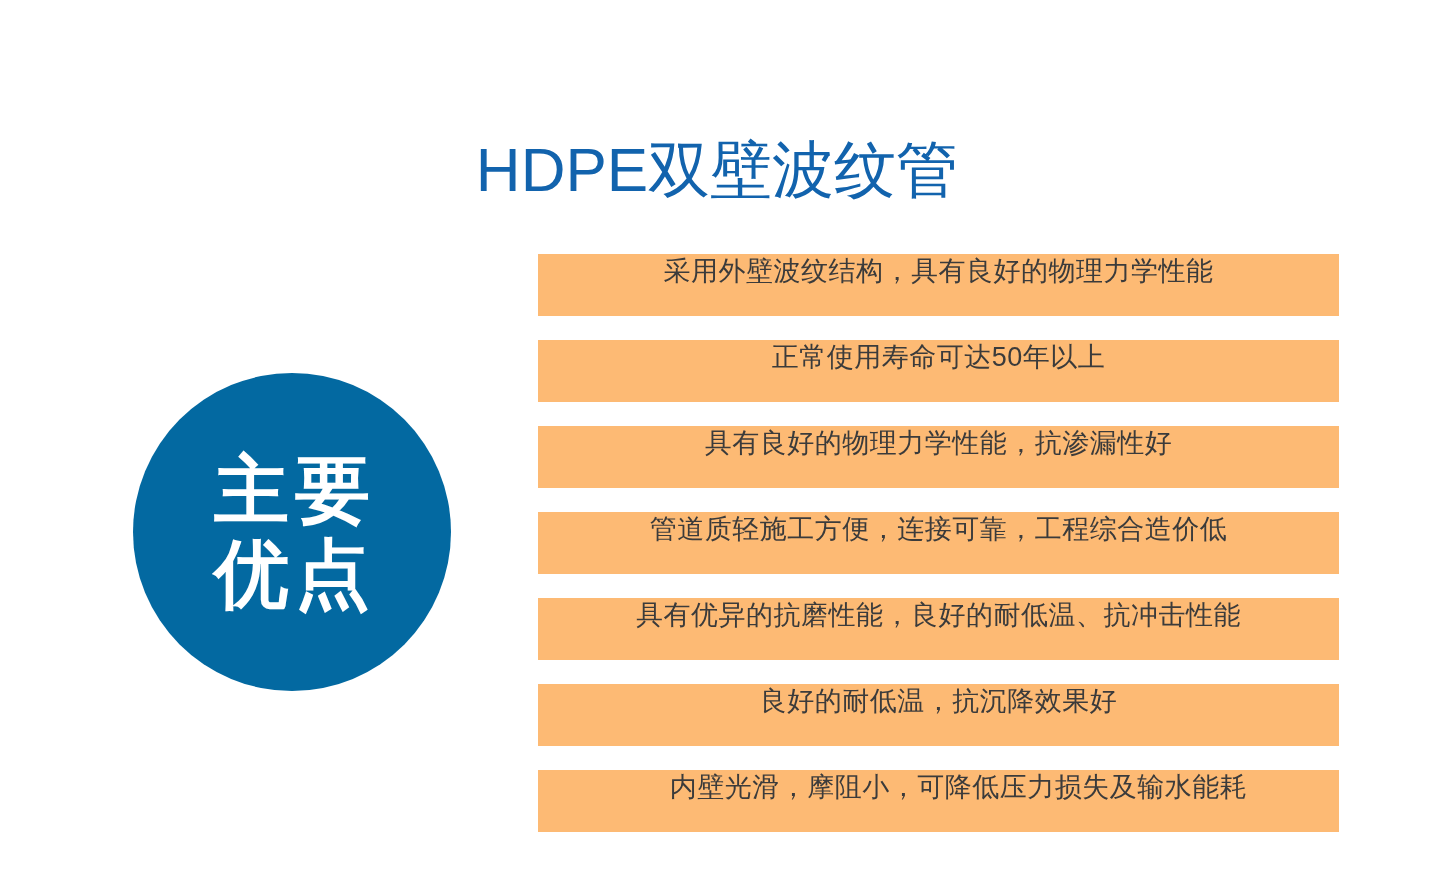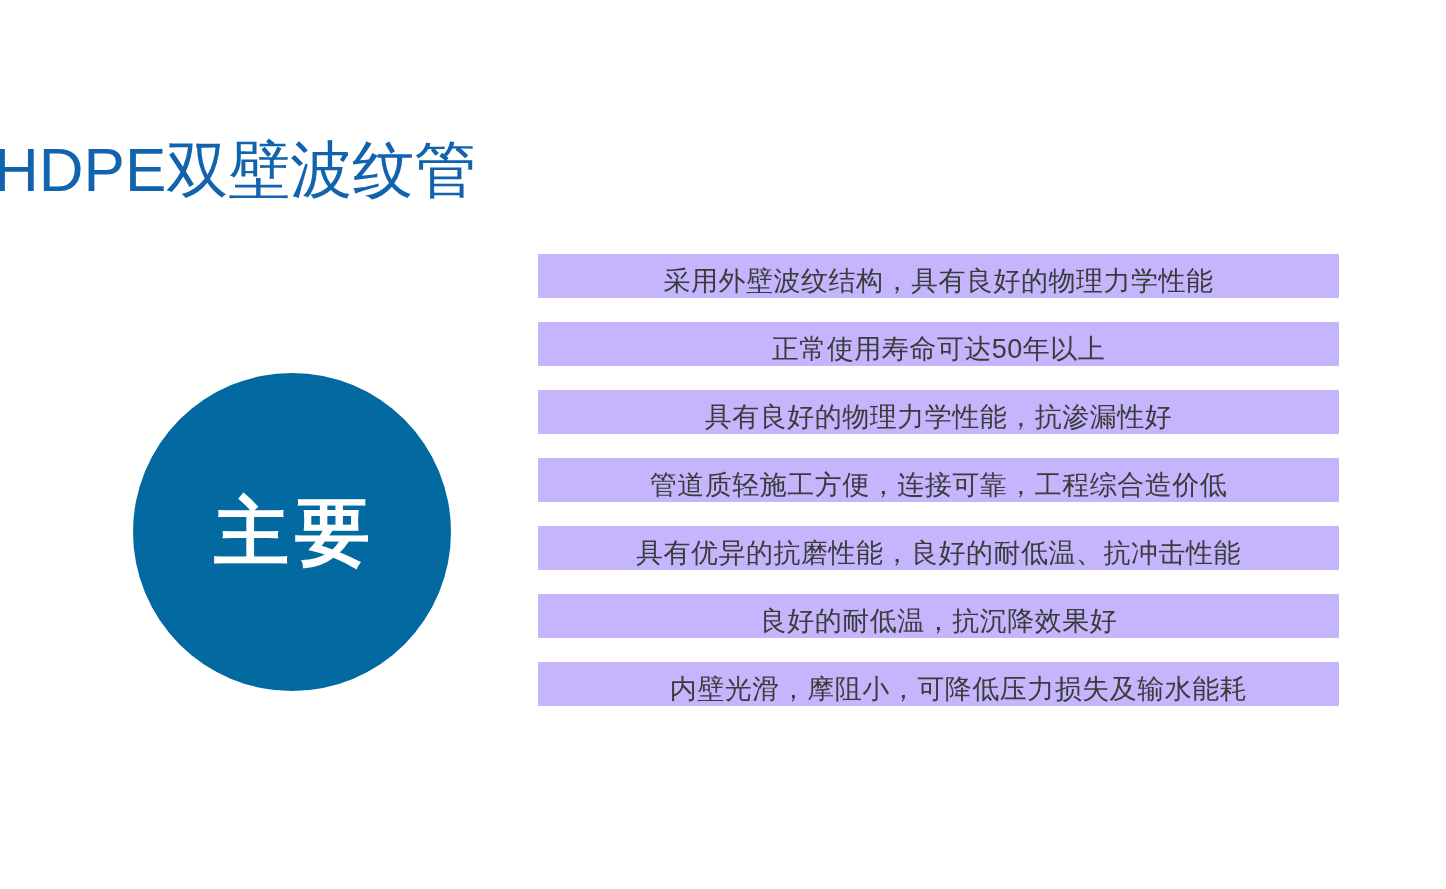--- a/index.html
+++ b/index.html
@@ -20,20 +20,21 @@
     inset: 0;
     background: #ffffff;
   }
 
   
   .slide-title {
     position: absolute;
     left: 0;
     top: 133px;
     width: 1446px;
+    text-align: center;
     padding-left: 0px;
     font-size: 62px;
     line-height: 74px;
     font-weight: 400;
     color: #1263AD;
     letter-spacing: 0px;
     white-space: nowrap;
   }
   .slide-title .title-inner {
     display: inline-block;
@@ -67,25 +68,25 @@
 
   
   .feature-list {
     position: absolute;
     left: 538px;
     top: 254px;
     width: 801px;
   }
   .feature-row {
     width: 801px;
-    height: 44px;
+    height: 62px;
     margin-bottom: 24px;
-    background: #c4b5fd;
+    background: #fdba74;
     display: flex;
-    align-items: flex-end;
+    align-items: flex-start;
     justify-content: center;
     box-sizing: border-box;
   }
   .feature-row:last-child {
     margin-bottom: 4px;
     padding-left: 40px;
   }
   .feature-text {
     font-size: 27px;
     line-height: 34px;
@@ -99,20 +100,21 @@
 <body>
 
 <div class="slide">
 
   <div class="slide-title">
     <span class="title-inner">HDPE双壁波纹管</span>
   </div>
 
   <div class="badge-circle">
     <div class="badge-line">主要</div>
+    <div class="badge-line">优点</div>
   </div>
 
   <div class="feature-list">
     <div class="feature-row">
       <span class="feature-text">采用外壁波纹结构，具有良好的物理力学性能</span>
     </div>
     <div class="feature-row">
       <span class="feature-text">正常使用寿命可达50年以上</span>
     </div>
     <div class="feature-row">

